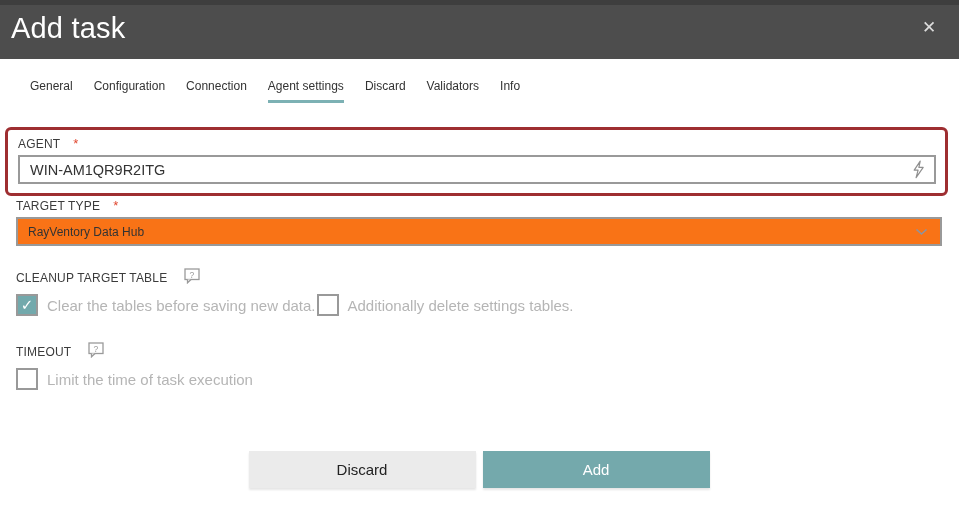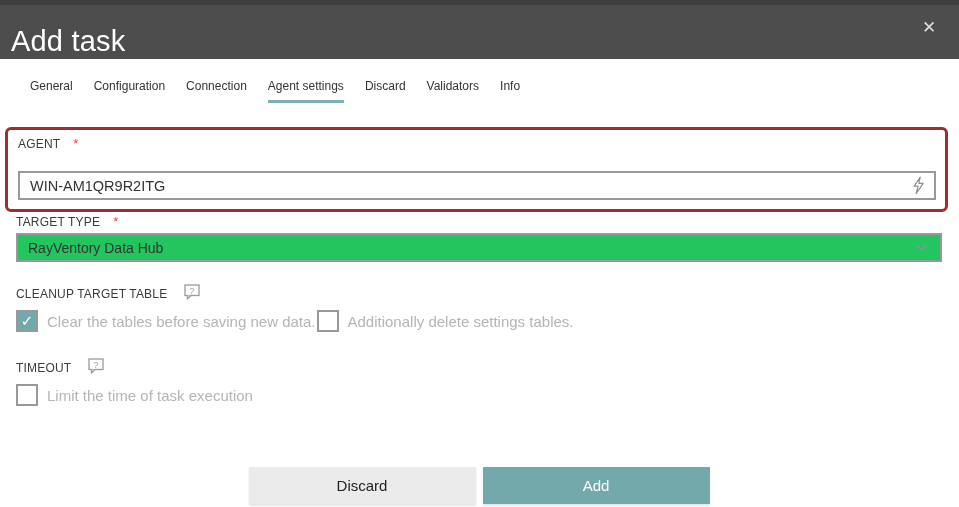--- a/index.html
+++ b/index.html
@@ -19,21 +19,20 @@
     border-top: 5px solid #3e3e3e;
   }
   .header-title {
     position: absolute;
     left: 11px;
     top: 7px;
     font-size: 29px;
     font-weight: 300;
     color: #ffffff;
     letter-spacing: 0.2px;
-    margin-top: 13px;
   }
   .close-btn {
     position: absolute;
     right: 17px;
     top: 9px;
     width: 26px;
     height: 26px;
     display: flex;
     align-items: center;
     justify-content: center;
@@ -78,21 +77,21 @@
 
   
   .highlight-box {
     margin: 24px 11px 0 5px;
     border: 3px solid #9e2e31;
     border-radius: 6px;
     padding: 6px 9px 9px 10px;
   }
 
   .text-input-wrap {
-    margin-top: 20px;
+    margin-top: 4px;
     height: 29px;
     border: 2px solid #999999;
     background: #ffffff;
     display: flex;
     align-items: center;
     padding: 0 9px 0 10px;
   }
   .text-input {
     flex: 1;
     border: none;
@@ -103,26 +102,26 @@
     background: transparent;
   }
   .input-icon { display: flex; align-items: center; }
 
   .field-group { margin-top: 2px; }
 
   .select-box {
     margin-top: 4px;
     height: 29px;
     border: 2px solid #999999;
-    background: #22c55e;
+    background: #f97316;
     display: flex;
     align-items: center;
     justify-content: space-between;
     padding: 0 12px 0 10px;
-    font-size: 14px;
+    font-size: 12px;
     color: #333333;
     cursor: pointer;
   }
 
   .help-icon { margin-left: 4px; cursor: pointer; }
 
   .checkbox-row {
     display: flex;
     align-items: center;
     margin-top: 7px;

